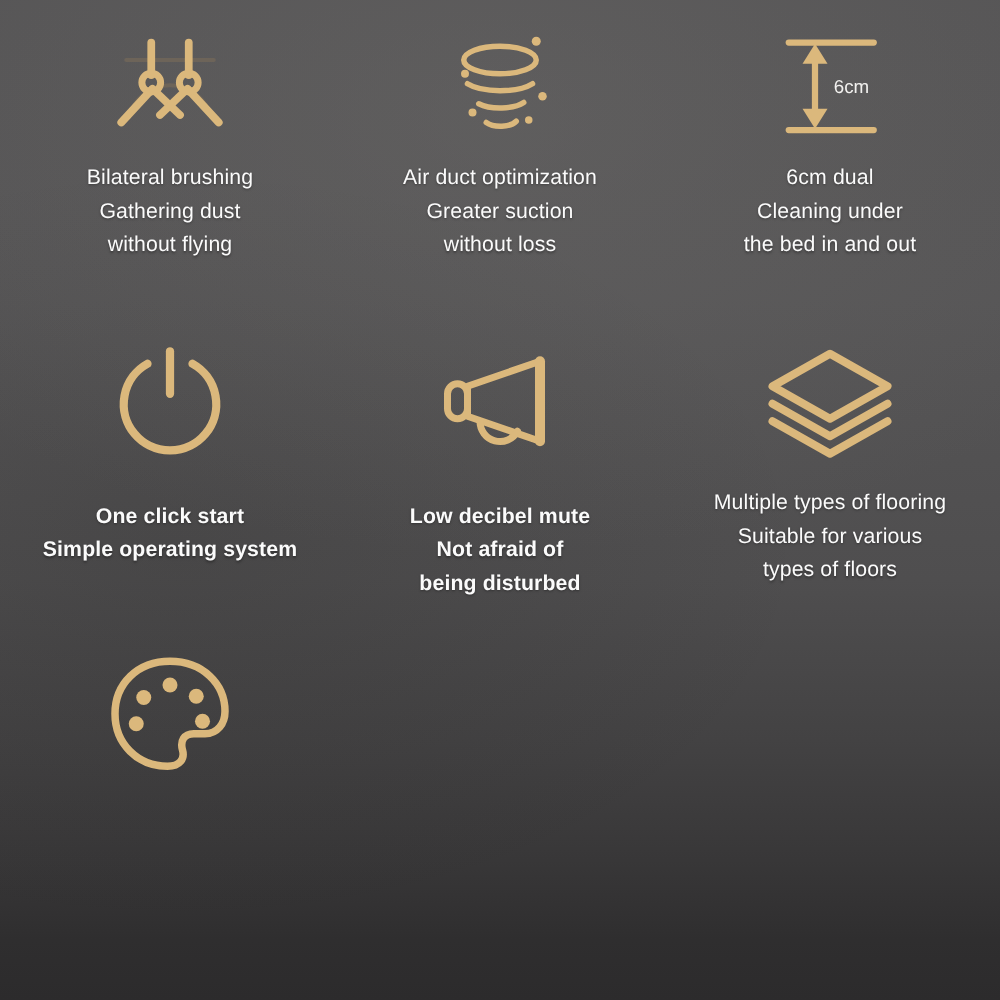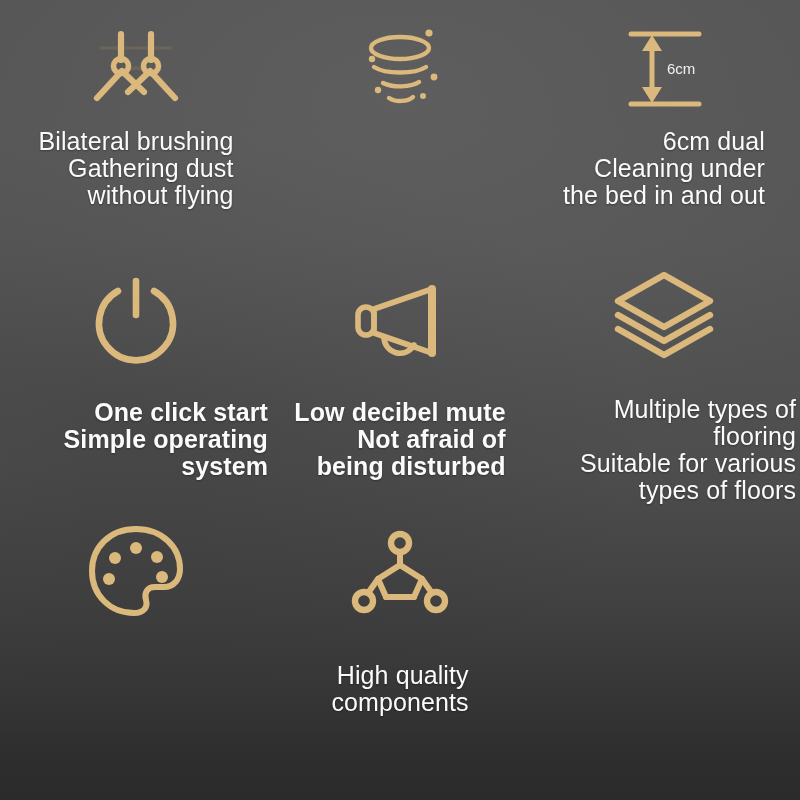--- a/index.html
+++ b/index.html
@@ -60,34 +60,34 @@
     display: flex;
     align-items: center;
     justify-content: center;
   }
   .cell .icon-wrap svg {
     display: block;
   }
   .caption {
     margin-top: 8px;
     color: #fbfbfb;
-    font-size: 25px;
+    font-size: 17px;
     line-height: 27px;
-    text-align: right;
+    text-align: center;
     letter-spacing: 0.1px;
     text-shadow: 0 1px 2px rgba(0,0,0,0.35);
     white-space: pre-line;
   }
   
   .row1 .icon-wrap { height: 100px; }
   .row1 .caption { margin-top: 10px; }
   .row2 .icon-wrap { height: 112px; margin-top: 14px; }
   .row2 .caption { margin-top: 22px; font-weight: bold; }
   .row3 .icon-wrap { height: 112px; margin-top: 14px; }
-  .row3 .caption { margin-top: 35px; }
+  .row3 .caption { margin-top: 11px; }
   .cm-label {
     font-family: "Liberation Sans", sans-serif;
     font-size: 15px;
     fill: #f2f1ef;
   }
 </style>
 </head>
 <body>
 
 <div class="poster">
@@ -126,20 +126,23 @@
           </g>
           <g fill="#dbb87c">
             <circle cx="84" cy="13" r="3.6"></circle>
             <circle cx="27" cy="39" r="3.2"></circle>
             <circle cx="89" cy="57" r="3.4"></circle>
             <circle cx="33" cy="70" r="3.2"></circle>
             <circle cx="78" cy="76" r="3.0"></circle>
           </g>
         </svg>
       </div>
+      <div class="caption">Air duct optimization
+Greater suction
+without loss</div>
     </div>
 
     <div class="cell row1">
       <div class="icon-wrap">
         <svg width="110" height="96" viewBox="0 0 110 96" fill="none" aria-hidden="true">
           <g stroke="#dbb87c" stroke-width="5" stroke-linecap="round">
             <path d="M22 14 L90 14"></path>
             <path d="M22 84 L90 84"></path>
             <path d="M43 24 L43 74"></path>
           </g>
@@ -206,36 +209,15 @@
             <circle cx="52" cy="27" r="6"></circle>
             <circle cx="31" cy="37" r="6"></circle>
             <circle cx="73" cy="36" r="6"></circle>
             <circle cx="25" cy="58" r="6"></circle>
             <circle cx="78" cy="56" r="6"></circle>
           </g>
         </svg>
       </div>
     </div>
 
-    <div class="cell row3">
-      <div class="icon-wrap">
-        <svg width="104" height="100" viewBox="0 0 104 100" fill="none" aria-hidden="true">
-          <g stroke="#dbb87c" stroke-width="6" fill="none" stroke-linejoin="round" stroke-linecap="round">
-            <path d="M52 32 L52 44"></path>
-            <path d="M52 44 L30 58 L38 76"></path>
-            <path d="M52 44 L74 58 L66 76"></path>
-            <path d="M38 76 L66 76"></path>
-            <path d="M30 58 L20 72"></path>
-            <path d="M74 58 L84 72"></path>
-          </g>
-          <g stroke="#dbb87c" stroke-width="6.4" fill="none">
-            <circle cx="52" cy="22" r="9"></circle>
-            <circle cx="16" cy="80" r="9"></circle>
-            <circle cx="88" cy="80" r="9"></circle>
-          </g>
-        </svg>
-      </div>
-      <div class="caption">High quality
-components</div>
-    </div>
 
   </div>
 </div>
 
 </body></html>

